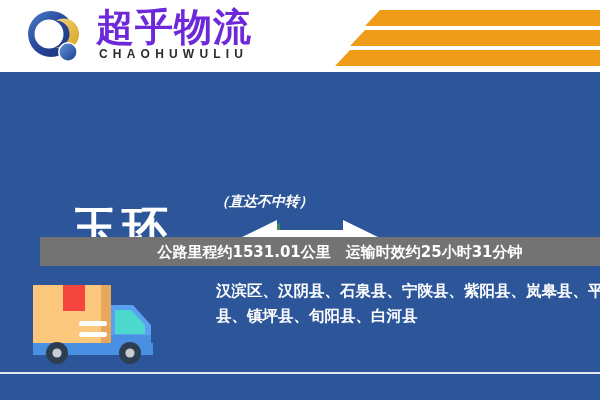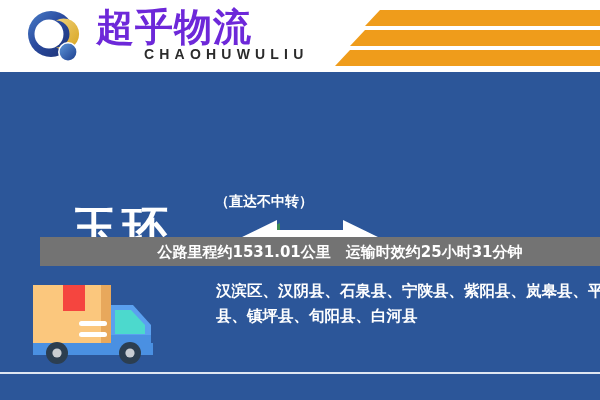--- a/index.html
+++ b/index.html
@@ -39,27 +39,26 @@
     line-height: 40px;
     font-weight: bold;
     color: #6d28d9;
     letter-spacing: 1px;
     font-family: "DejaVu Sans", "Liberation Sans", sans-serif;
     white-space: nowrap;
   }
   .brand-sub {
     position: absolute;
     left: 99px; top: 48px;
-    font-size: 14px;
+    font-size: 12px;
     line-height: 13px;
     font-weight: bold;
     letter-spacing: 5.2px;
     color: #2b2b2b;
     white-space: nowrap;
-    margin-left: 45px;
   }
   .stripes {
     position: absolute;
     right: 0; top: 0;
     width: 270px; height: 72px;
   }
 
   
   .main-panel {
     position: absolute;
@@ -86,20 +85,21 @@
     position: absolute;
     left: 0; top: 120px;
     width: 504px;
     text-align: center;
     font-size: 14px;
     line-height: 18px;
     font-weight: bold;
     color: #ffffff;
     white-space: nowrap;
     font-family: "DejaVu Sans", "Liberation Sans", sans-serif;
+    font-style: italic;
   }
   .route-note-bottom {
     position: absolute;
     left: 0; top: 190px;
     width: 600px;
     text-align: center;
     font-size: 14px;
     line-height: 18px;
     font-weight: bold;
     color: #ffffff;

